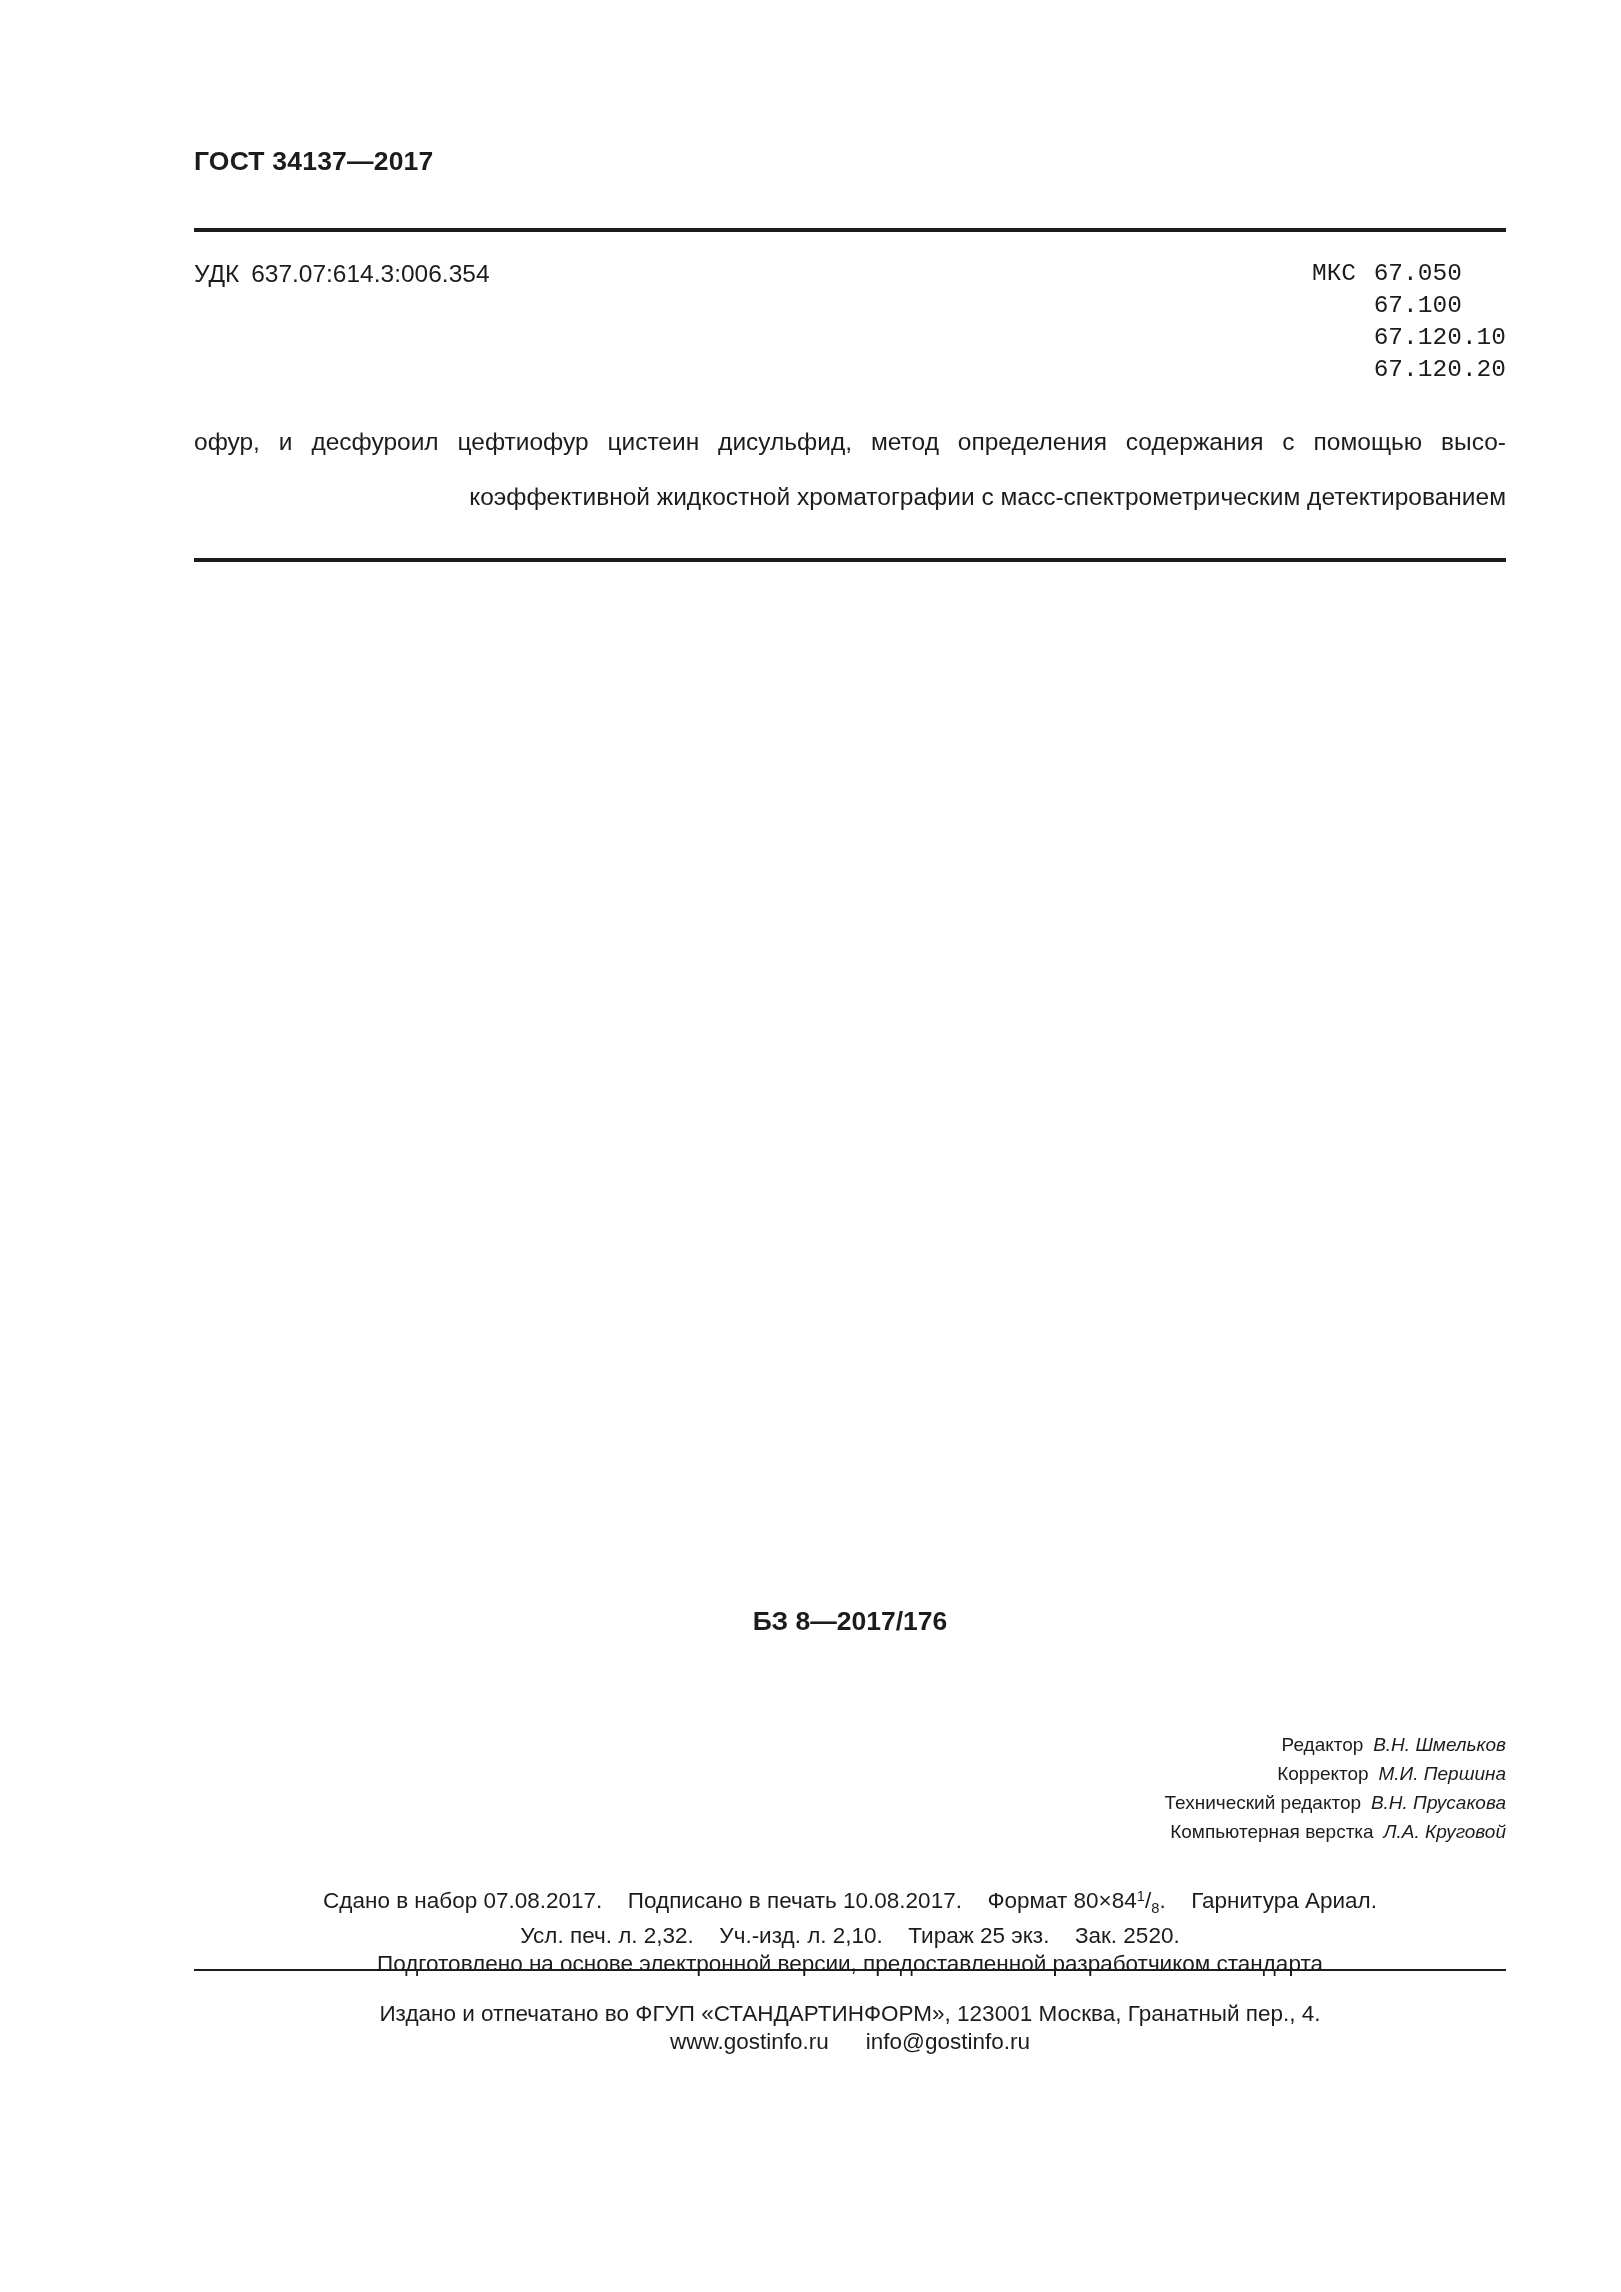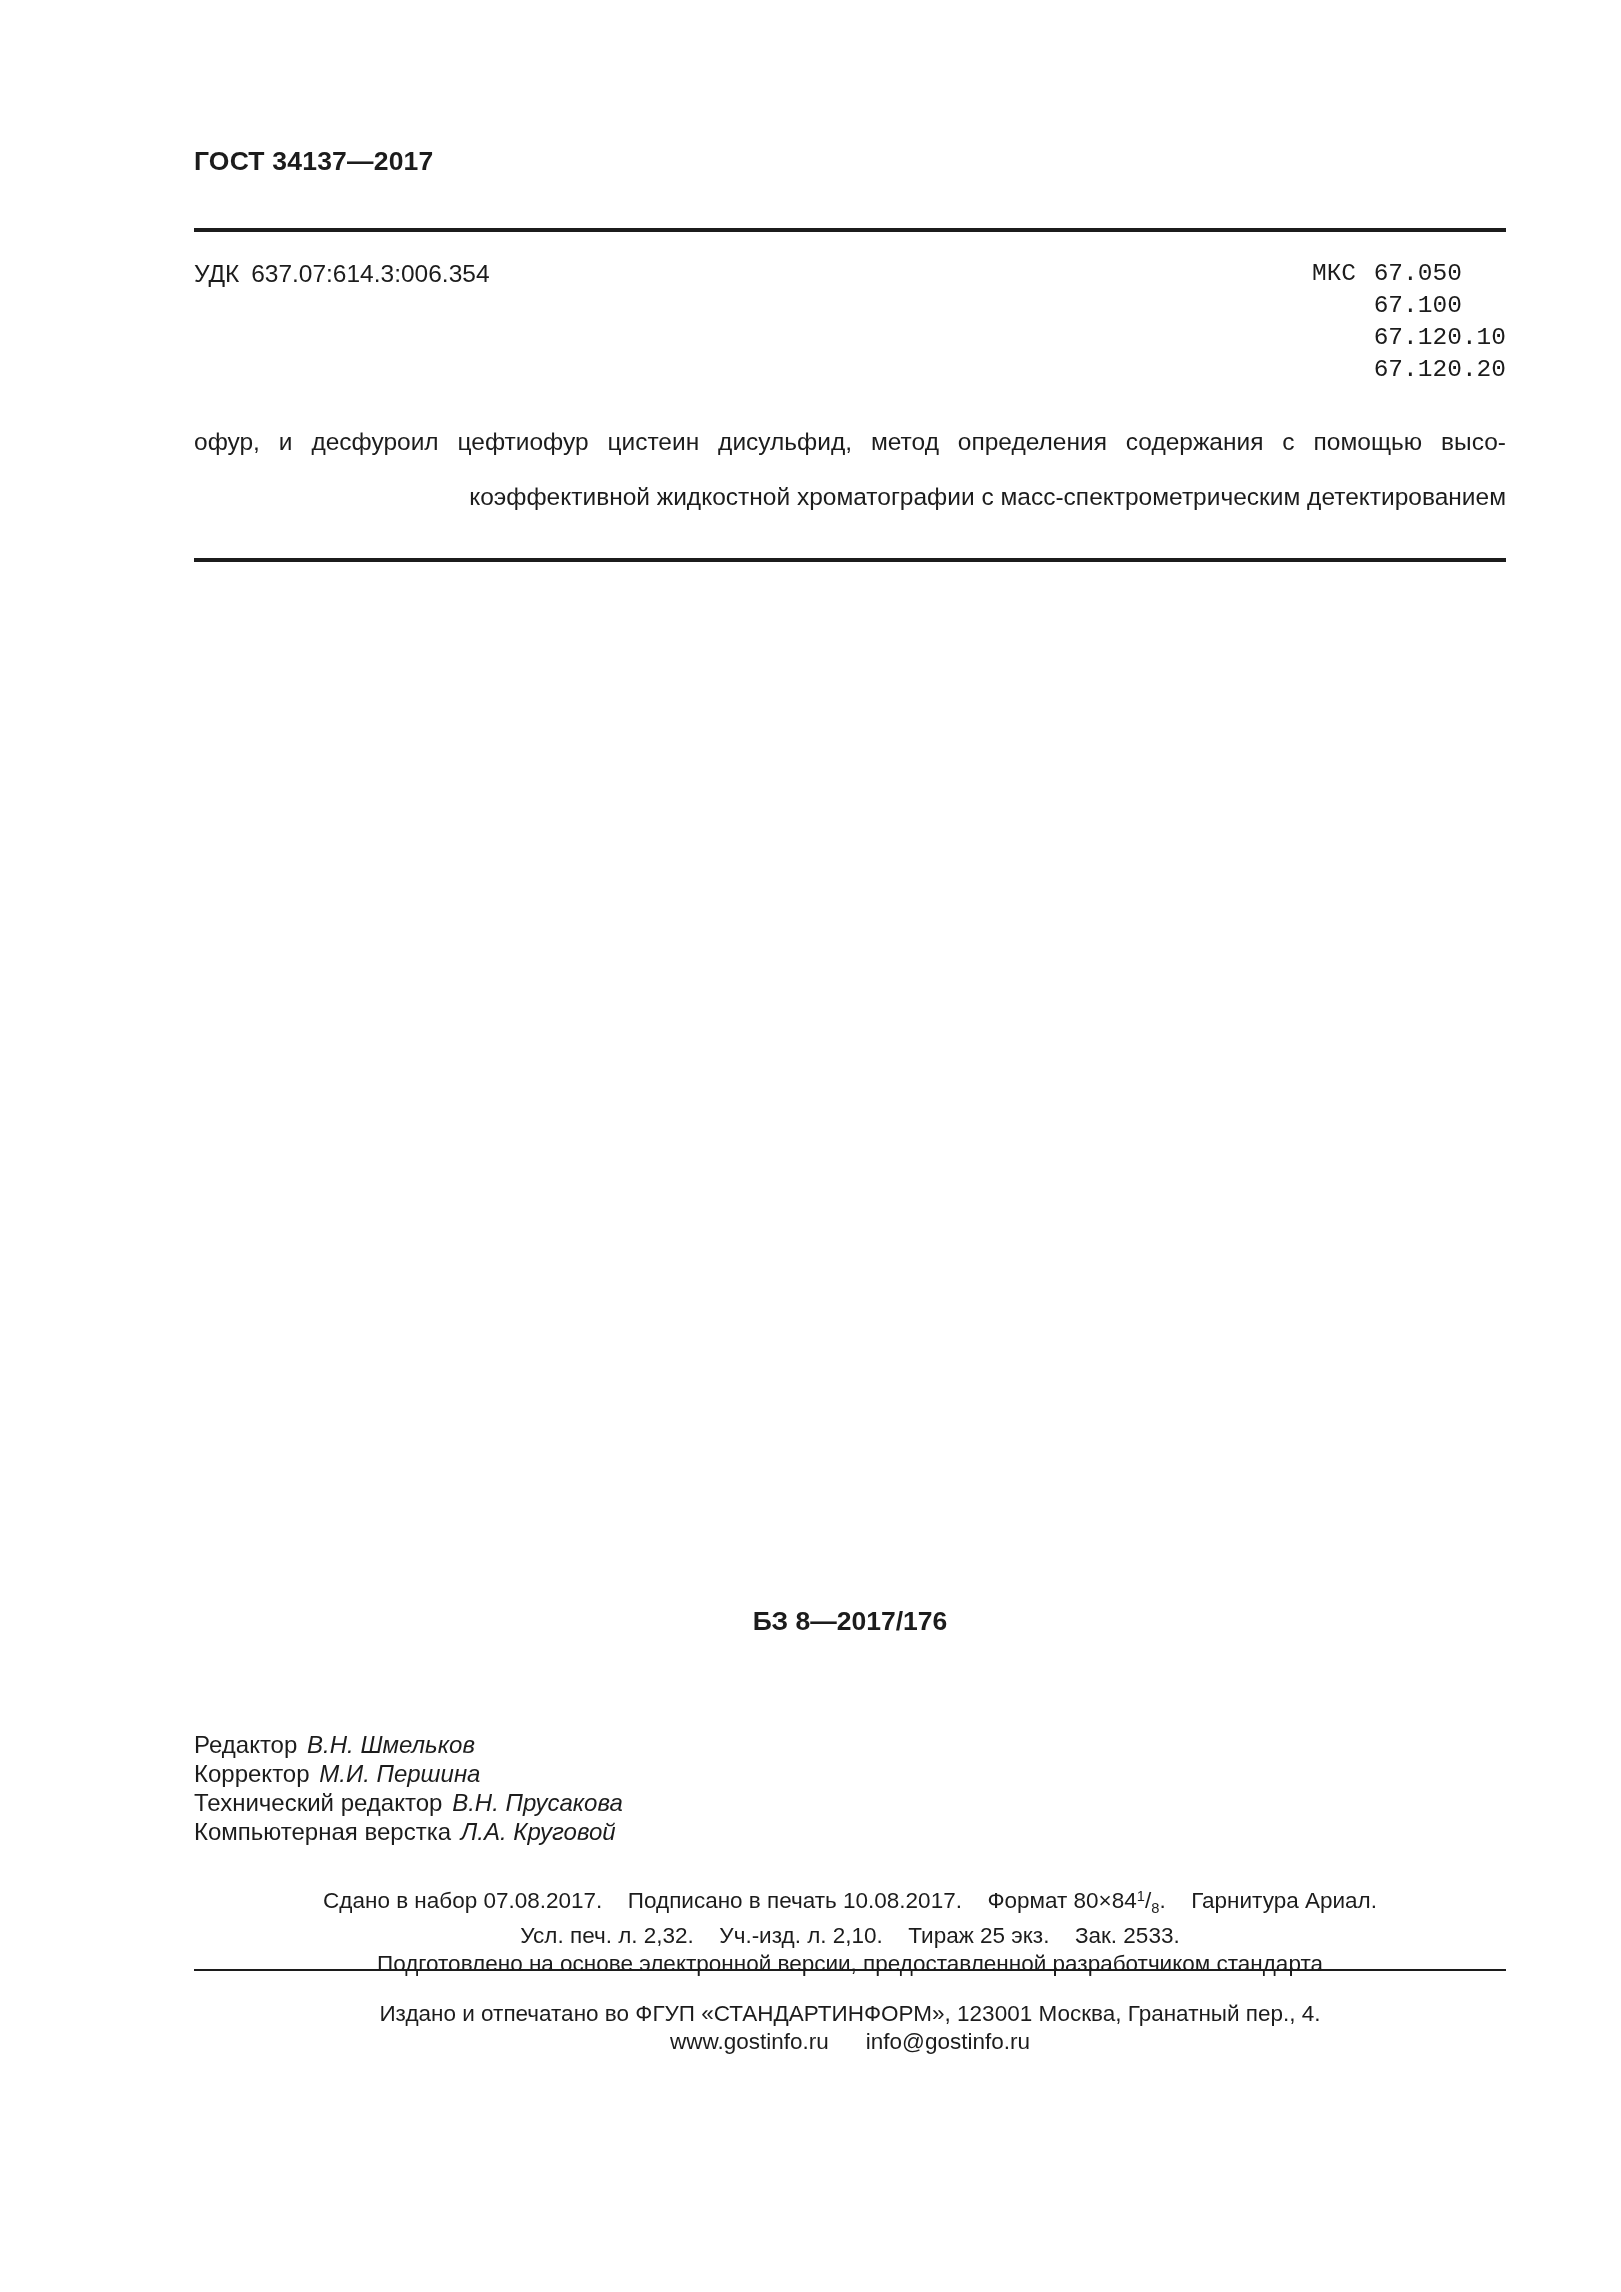--- a/index.html
+++ b/index.html
@@ -82,22 +82,22 @@
   .batch {
     top: 1607px;
     text-align: center;
     font-size: 26.5px;
     font-weight: bold;
     line-height: 29px;
   }
 
   .editors {
     top: 1730px;
-    text-align: left;
-    font-size: 24px;
+    text-align: right;
+    font-size: 19px;
     line-height: 29px;
   }
   .editor-name {
     font-style: italic;
     margin-left: 9.8px;
   }
 
   .imprint {
     top: 1883px;
     text-align: center;
@@ -169,21 +169,21 @@
     <div>
       <span>Компьютерная верстка</span><span class="editor-name">Л.А. Круговой</span>
     </div>
   </div>
 
   <div class="col imprint">
     <div>
       <span class="seg">Сдано в набор 07.08.2017.</span><span class="seg gap">Подписано в печать 10.08.2017.</span><span class="seg gap"><span>Формат 80×84</span><span class="fr-sup">1</span><span>/</span><span class="fr-sub">8</span><span>.</span></span><span class="seg gap">Гарнитура Ариал.</span>
     </div>
     <div>
-      <span class="seg">Усл. печ. л. 2,32.</span><span class="seg gap">Уч.-изд. л. 2,10.</span><span class="seg gap">Тираж 25 экз.</span><span class="seg gap">Зак. 2533.</span>
+      <span class="seg">Усл. печ. л. 2,32.</span><span class="seg gap">Уч.-изд. л. 2,10.</span><span class="seg gap">Тираж 25 экз.</span><span class="seg gap">Зак. 2520.</span>
     </div>
     <div>Подготовлено на основе электронной версии, предоставленной разработчиком стандарта</div>
   </div>
 
   <div class="rule rule-3"></div>
 
   <div class="col publisher">
     <div>Издано и отпечатано во ФГУП «СТАНДАРТИНФОРМ», 123001 Москва, Гранатный пер., 4.</div>
     <div>
       <span>www.gostinfo.ru</span><span class="pub-gap">info@gostinfo.ru</span>

